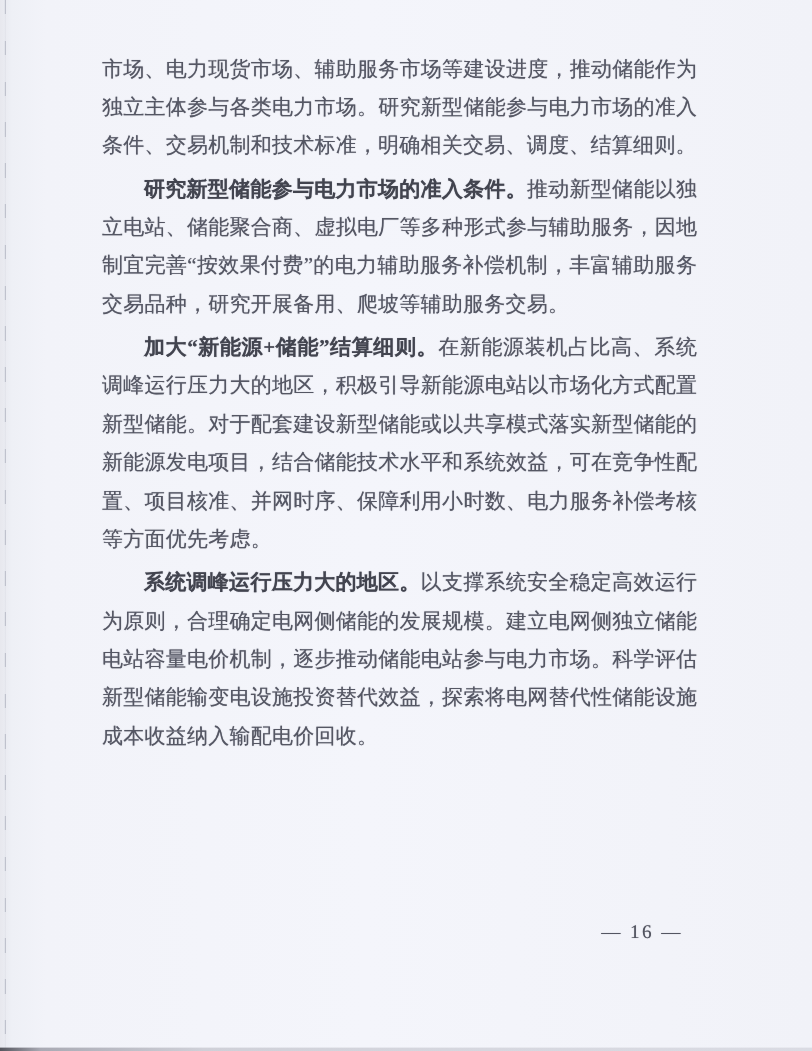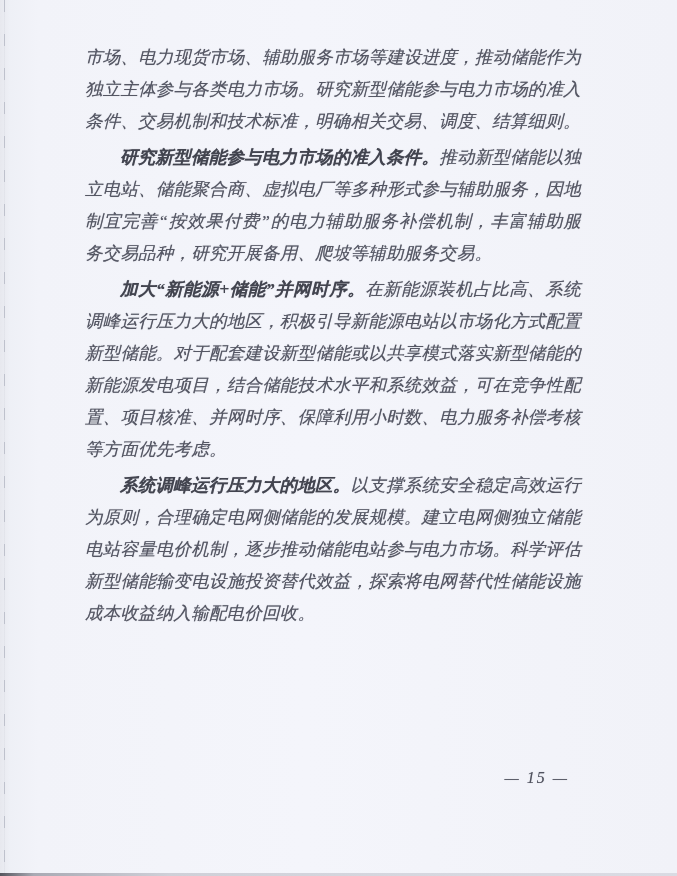--- a/index.html
+++ b/index.html
@@ -12,21 +12,20 @@
     width: 677px;
     height: 876px;
     overflow: hidden;
     background: linear-gradient(to right,
       #e7e8ee 0px,
       #eef0f6 10px,
       #f2f3f9 38px,
       #f4f5fb 45%,
       #f1f2f8 100%);
     font-family: "Liberation Serif", "DejaVu Serif", serif;
-    font-style: italic;
   }
   .edge-artifact-line {
     position: absolute;
     left: 4px;
     top: 0;
     bottom: 0;
     width: 1px;
     background: repeating-linear-gradient(to bottom,
       rgba(110,115,135,0.35) 0 12px,
       rgba(110,115,135,0.06) 12px 34px);
@@ -87,18 +86,18 @@
   }
 </style>
 </head>
 <body>
 
 <div class="scan-page">
   <div class="edge-artifact-line"></div>
   <div class="doc-body">
       <p class="no-indent">市场、电力现货市场、辅助服务市场等建设进度，推动储能作为独立主体参与各类电力市场。研究新型储能参与电力市场的准入条件、交易机制和技术标准，明确相关交易、调度、结算细则。</p>
       <p><b>研究新型储能参与电力市场的准入条件。</b>推动新型储能以独立电站、储能聚合商、虚拟电厂等多种形式参与辅助服务，因地制宜完善“按效果付费”的电力辅助服务补偿机制，丰富辅助服务交易品种，研究开展备用、爬坡等辅助服务交易。</p>
-      <p><b>加大“新能源+储能”并网时序。</b>在新能源装机占比高、系统调峰运行压力大的地区，积极引导新能源电站以市场化方式配置新型储能。对于配套建设新型储能或以共享模式落实新型储能的新能源发电项目，结合储能技术水平和系统效益，可在竞争性配置、项目核准、并网时序、保障利用小时数、电力服务补偿考核等方面优先考虑。</p>
+      <p><b>加大“新能源+储能”结算细则。</b>在新能源装机占比高、系统调峰运行压力大的地区，积极引导新能源电站以市场化方式配置新型储能。对于配套建设新型储能或以共享模式落实新型储能的新能源发电项目，结合储能技术水平和系统效益，可在竞争性配置、项目核准、并网时序、保障利用小时数、电力服务补偿考核等方面优先考虑。</p>
       <p><b>系统调峰运行压力大的地区。</b>以支撑系统安全稳定高效运行为原则，合理确定电网侧储能的发展规模。建立电网侧独立储能电站容量电价机制，逐步推动储能电站参与电力市场。科学评估新型储能输变电设施投资替代效益，探索将电网替代性储能设施成本收益纳入输配电价回收。</p>
     </div>
-  <div class="page-number">— 15 —</div>
+  <div class="page-number">— 16 —</div>
   <div class="bottom-edge-strip"></div>
 </div>
 
 </body></html>

